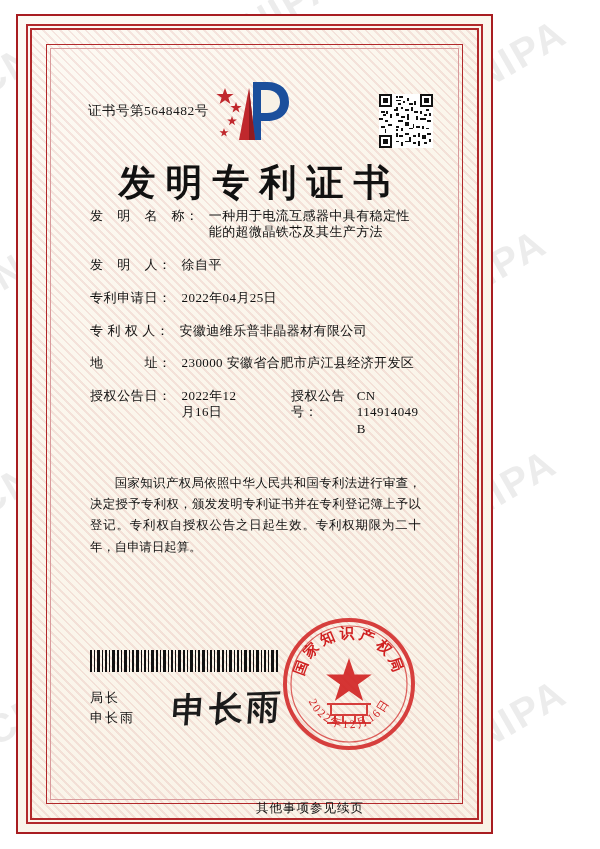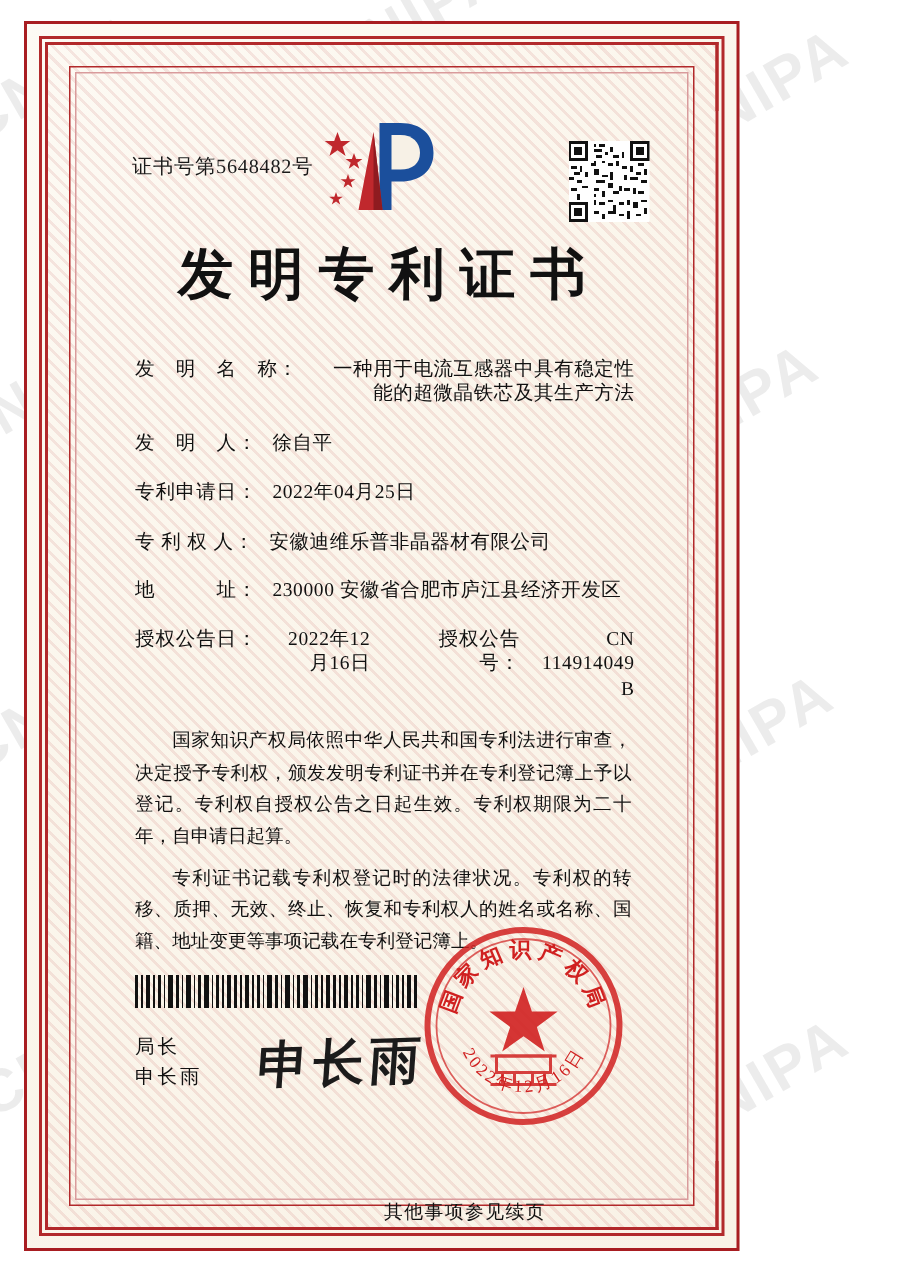--- a/index.html
+++ b/index.html
@@ -113,23 +113,21 @@
     letter-spacing: 10px;
     color: #111;
     font-weight: bold;
     margin-top: 14px;
     font-family: "DejaVu Serif", "Liberation Serif", serif;
     text-indent: 10px;
   }
 
   
   .fields {
-    margin-top: 30px;
     padding: 0 24px 0 28px;
-    text-align: right;
   }
   .frow {
     display: flex;
     align-items: baseline;
     font-size: 13px;
     color: #111;
     margin-bottom: 16.5px;
     line-height: 1.25;
   }
   .flabel {
@@ -142,21 +140,21 @@
     letter-spacing: 0.4px;
   }
   .fvalue.mono { font-family: "Liberation Serif", serif; letter-spacing: 1.1px; }
   .frow .second-label {
     margin-left: 44px;
     letter-spacing: 0.6px;
   }
 
   
   .paras {
-    margin-top: 16px;
+    margin-top: 36px;
     padding: 0 26px 0 28px;
     font-size: 12.4px;
     line-height: 1.72;
     color: #111;
     text-align: justify;
   }
   .paras p { margin: 0 0 6px 0; text-indent: 2em; }
 
   
   .barcode {
@@ -363,21 +361,20 @@
       <div class="frow">
         <span class="flabel">授权公告日：</span>
         <span class="fvalue">2022年12月16日</span>
         <span class="second-label">授权公告号：</span>
         <span class="fvalue">CN 114914049 B</span>
       </div>
     </div>
 
     <div class="paras">
       <p>国家知识产权局依照中华人民共和国专利法进行审查，决定授予专利权，颁发发明专利证书并在专利登记簿上予以登记。专利权自授权公告之日起生效。专利权期限为二十年，自申请日起算。</p>
-      <p>专利证书记载专利权登记时的法律状况。专利权的转移、质押、无效、终止、恢复和专利权人的姓名或名称、国籍、地址变更等事项记载在专利登记簿上。</p>
     </div>
 
     <svg class="barcode" viewBox="0 0 188 22" shape-rendering="crispEdges">
       <rect width="188" height="22" fill="transparent"></rect>
       <g fill="#111">
         <rect x="0" y="0" width="2" height="22"></rect>
           <rect x="4" y="0" width="1" height="22"></rect>
         <rect x="7" y="0" width="3" height="22"></rect>
           <rect x="12" y="0" width="1" height="22"></rect>
         <rect x="15" y="0" width="2" height="22"></rect>

